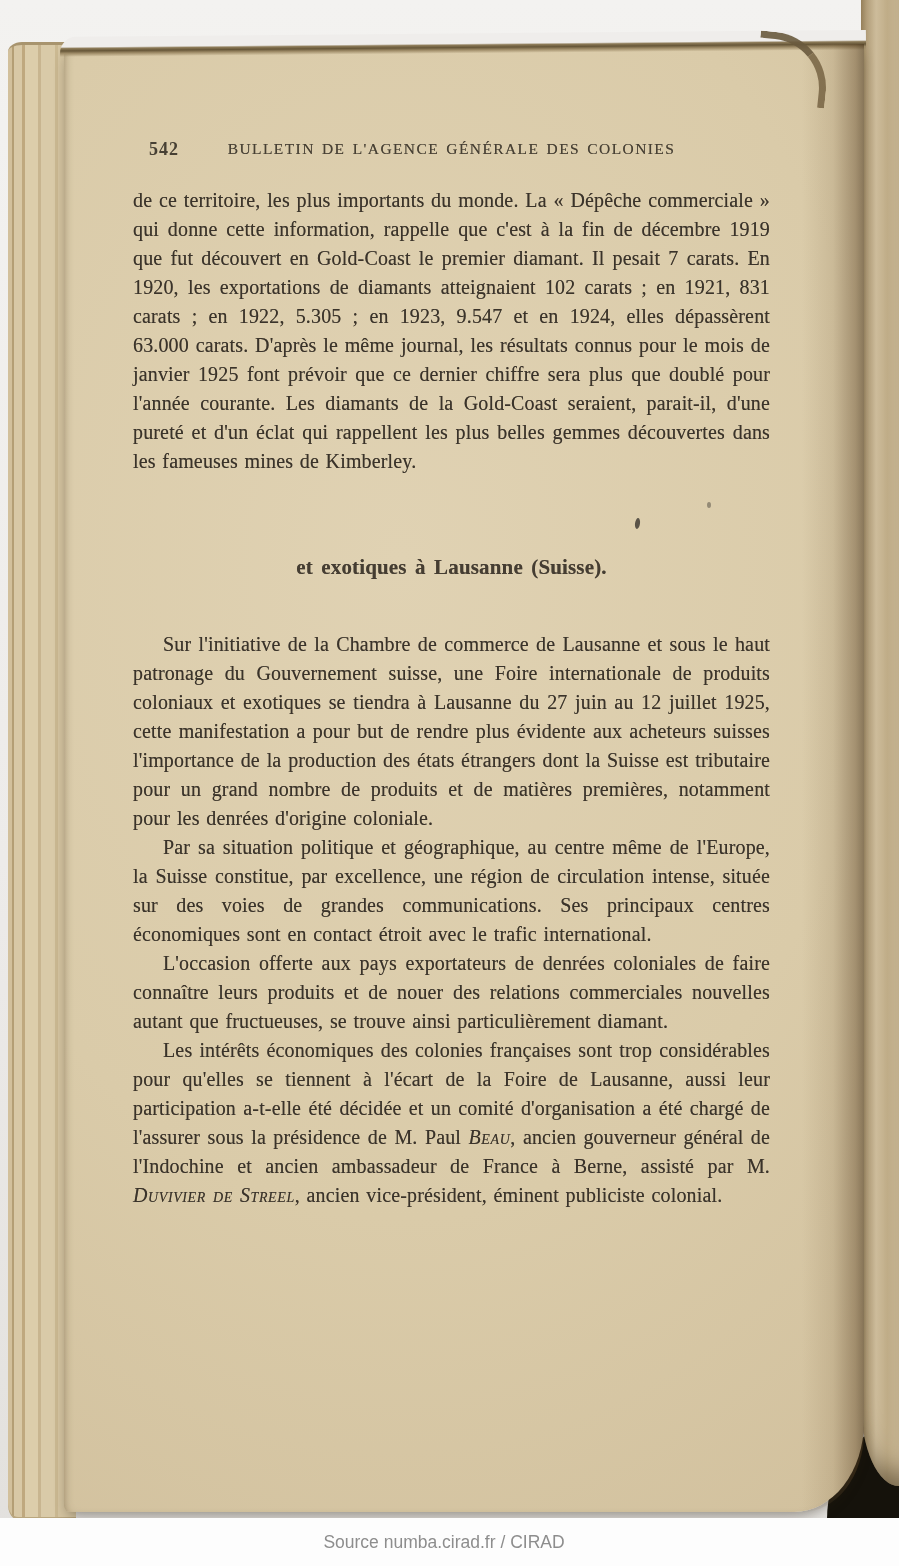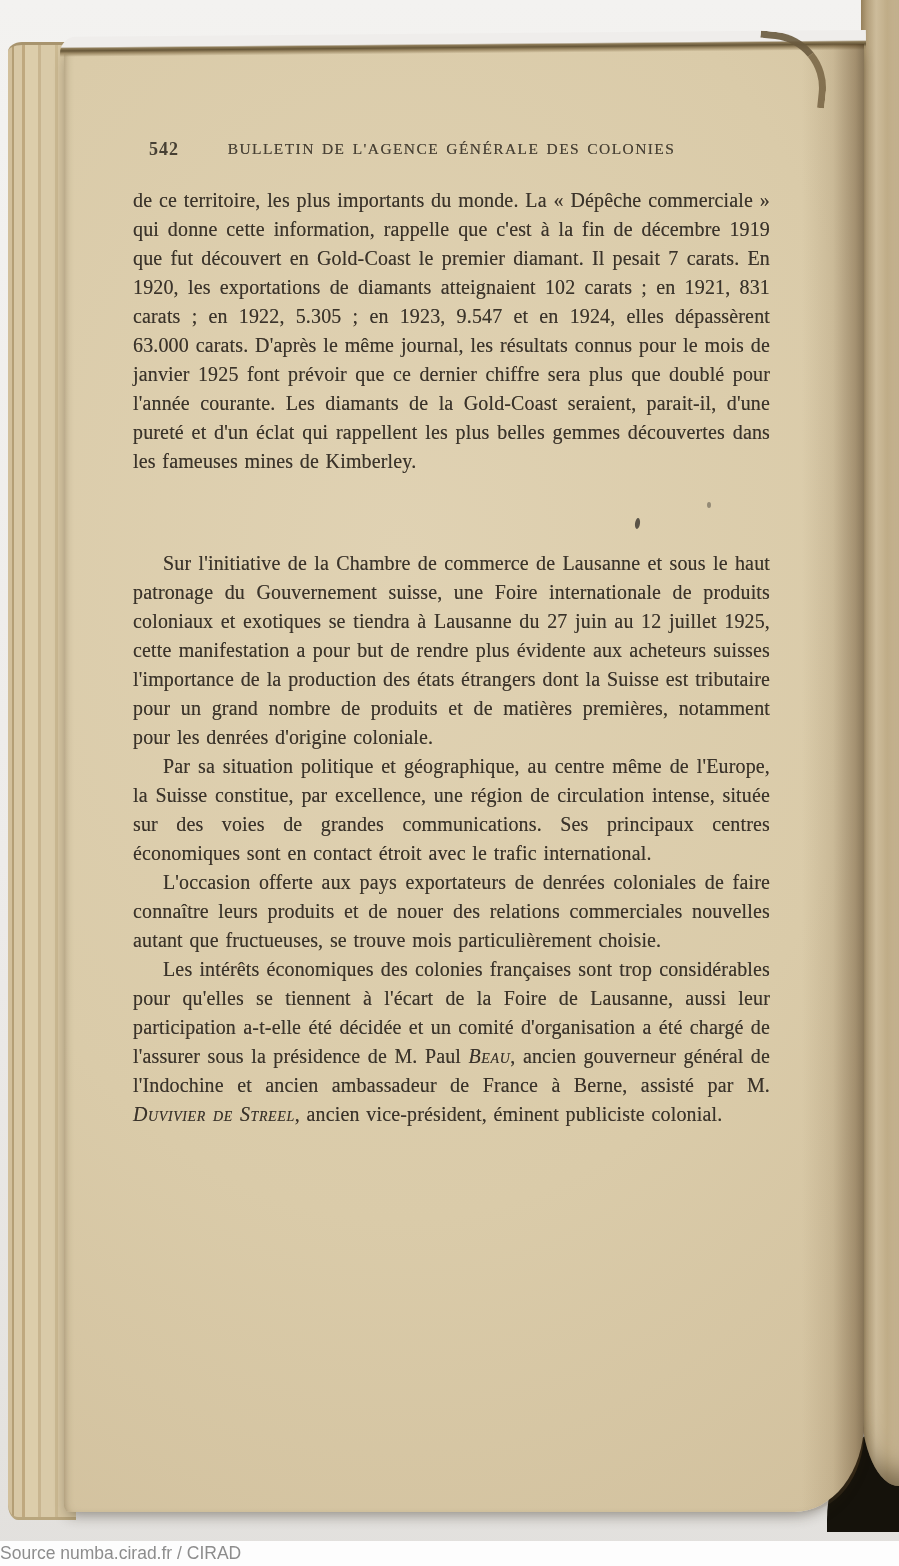--- a/index.html
+++ b/index.html
@@ -104,23 +104,23 @@
 
   .sc { font-variant: small-caps; letter-spacing: 0.6px; font-style: italic; }
 
   
   .speck { position: absolute; background: #5a5348; border-radius: 50%; }
   .s1 { left: 571px; top: 474px; width: 5px; height: 11px; transform: rotate(8deg); }
   .s2 { left: 643px; top: 458px; width: 4px; height: 6px; opacity: 0.55; }
 
   
   .watermark-bar {
-    position: absolute; left: 0; bottom: 0; width: 100%; height: 25px;
+    position: absolute; left: 0; bottom: 0; width: 100%; height: 48px;
     background: #fdfdfd;
-    display: flex; align-items: center; justify-content: flex-start;
+    display: flex; align-items: center; justify-content: center;
     padding-right: 11px; box-sizing: border-box;
     font-family: "Liberation Sans", sans-serif;
     font-size: 17.5px; color: #8d8d8d;
   }
 </style>
 </head>
 <body>
 
 <div class="scene">
 
@@ -135,25 +135,26 @@
 
     <div class="running-head">
       <span class="pagenum">542</span>
       <span class="rtitle">BULLETIN DE L'AGENCE GÉNÉRALE DES COLONIES</span>
     </div>
 
     <div class="text-block">
       <p class="para">de ce territoire, les plus importants du monde. La « Dépêche commerciale » qui donne cette information, rappelle que c'est à la fin de décembre 1919 que fut découvert en Gold-Coast le premier diamant. Il pesait 7 carats. En 1920, les exportations de diamants atteignaient 102 carats ; en 1921, 831 carats ; en 1922, 5.305 ; en 1923, 9.547 et en 1924, elles dépassèrent 63.000 carats. D'après le même journal, les résultats connus pour le mois de janvier 1925 font prévoir que ce dernier chiffre sera plus que doublé pour l'année courante. Les diamants de la Gold-Coast seraient, parait-il, d'une pureté et d'un éclat qui rappellent les plus belles gemmes découvertes dans les fameuses mines de Kimberley.</p>
 
       <div class="article-title">
+        <div class="tl2">et exotiques à Lausanne (Suisse).</div>
       </div>
 
       <p class="para indent">Sur l'initiative de la Chambre de commerce de Lausanne et sous le haut patronage du Gouvernement suisse, une Foire internationale de produits coloniaux et exotiques se tiendra à Lausanne du 27 juin au 12 juillet 1925, cette manifestation a pour but de rendre plus évidente aux acheteurs suisses l'importance de la production des états étrangers dont la Suisse est tributaire pour un grand nombre de produits et de matières premières, notamment pour les denrées d'origine coloniale.</p>
       <p class="para indent">Par sa situation politique et géographique, au centre même de l'Europe, la Suisse constitue, par excellence, une région de circulation intense, située sur des voies de grandes communications. Ses principaux centres économiques sont en contact étroit avec le trafic international.</p>
-      <p class="para indent">L'occasion offerte aux pays exportateurs de denrées coloniales de faire connaître leurs produits et de nouer des relations commerciales nouvelles autant que fructueuses, se trouve mois particulièrement choisie.</p>
+      <p class="para indent">L'occasion offerte aux pays exportateurs de denrées coloniales de faire connaître leurs produits et de nouer des relations commerciales nouvelles autant que fructueuses, se trouve ainsi particulièrement diamant.</p>
       <p class="para indent"><span>Les intérêts économiques des colonies françaises sont trop considérables pour qu'elles se tiennent à l'écart de la Foire de Lausanne, aussi leur participation a-t-elle été décidée et un comité d'organisation a été chargé de l'assurer sous la présidence de M. Paul </span><span class="sc">Beau</span><span>, ancien gouverneur général de l'Indochine et ancien ambassadeur de France à Berne, assisté par M. </span><span class="sc">Duvivier de Streel</span><span>, ancien vice-président, éminent publiciste colonial.</span></p>
     </div>
 
     <div class="speck s1"></div>
     <div class="speck s2"></div>
   </div>
 
   <div class="watermark-bar">
     <span>Source numba.cirad.fr / CIRAD</span>
   </div>

